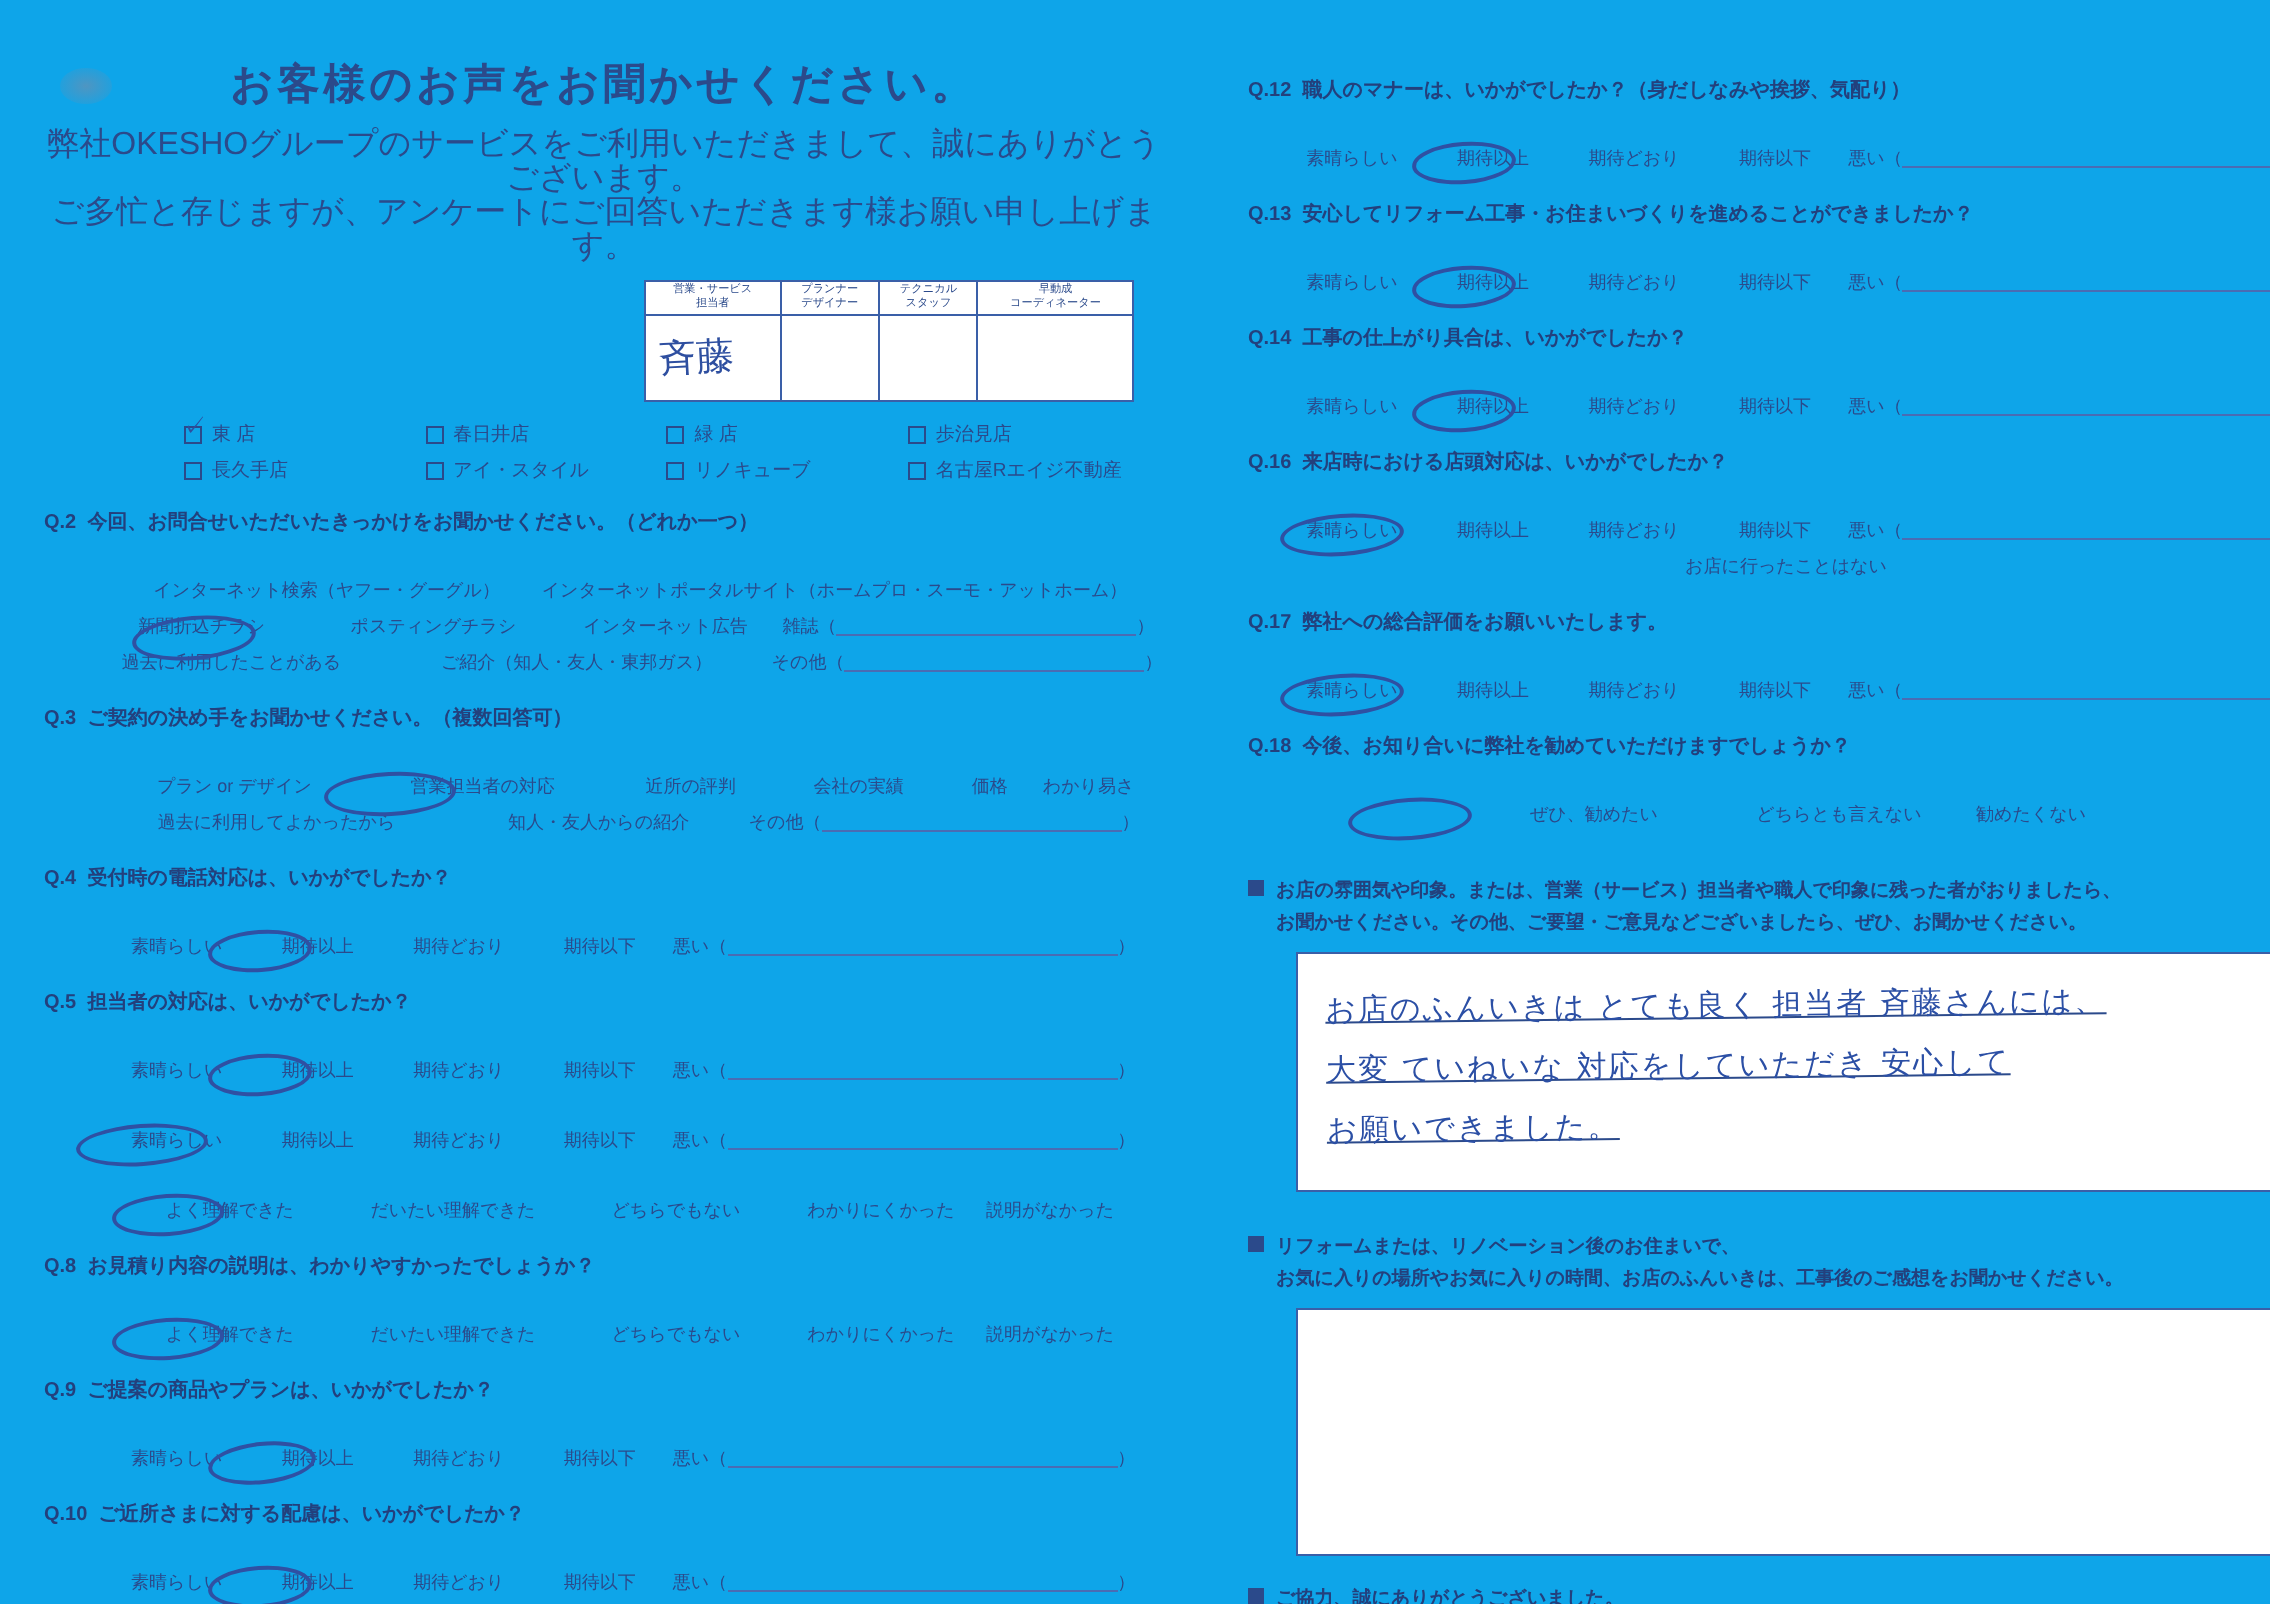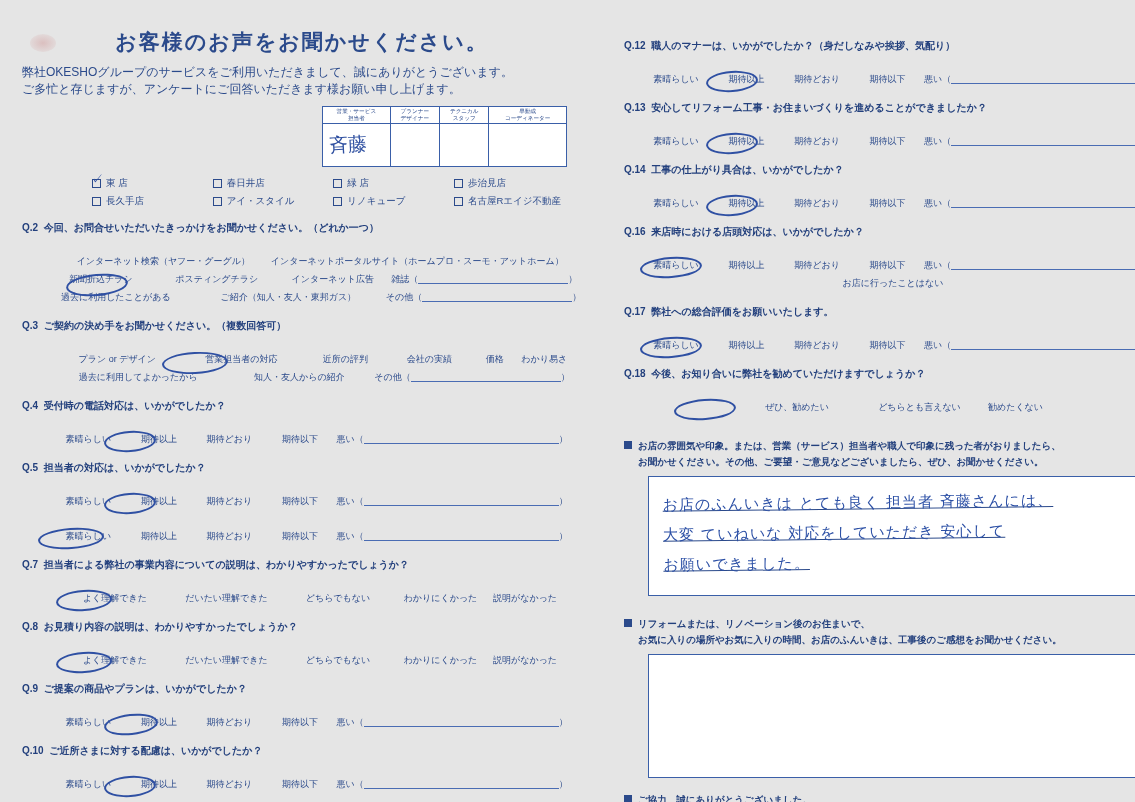--- a/index.html
+++ b/index.html
@@ -12,21 +12,21 @@
     height: 802px;
     font-family: "Liberation Sans", sans-serif;
     color: #2b4a8b;
     position: relative;
     overflow: hidden;
   }
   .page {
     position: relative;
     width: 1135px;
     height: 802px;
-    background: #e5e5e5;
+    background: #0ea5e9;
   }
   
   .col-left {
     position: absolute;
     left: 22px;
     top: 14px;
     width: 560px;
   }
   .col-right {
     position: absolute;
@@ -37,21 +37,22 @@
   
   .title {
     font-size: 21px;
     font-weight: bold;
     letter-spacing: 2px;
     text-align: center;
     color: #2b4a8b;
     margin: 14px 0 8px 0;
   }
   .lead {
-    font-size: 12px;
+    text-align: center;
+    font-size: 16px;
     line-height: 17px;
     color: #2b4a8b;
   }
   
   .stampwrap {
     margin: 8px 0 0 300px;
     width: 245px;
   }
   table.stamp {
     border-collapse: collapse;
@@ -377,25 +378,20 @@
           <span class="o" style="width:68px">期待以上</span>
           <span class="o" style="width:68px">期待どおり</span>
           <span class="o" style="width:68px">期待以下</span>
           <span class="o"><span>悪い（</span><span class="fill lg"></span>）</span>
         </span>
         <span class="circle" style="left:-2px; top:1px; width:62px; height:17px; transform:rotate(-4deg);"></span>
       </div>
     </div>
 
     <div class="q">
-      <div class="qhead">
-        <span>Q.7</span>
-        &nbsp;<span>担当者による弊社の事業内容についての説明は、わかりやすかったでしょうか？</span>
-        <span class="uline"></span>
-      </div>
       <div class="opts">
         <span class="line">
           <span class="o" style="width:100px">よく理解できた</span>
           <span class="o" style="width:118px">だいたい理解できた</span>
           <span class="o" style="width:100px">どちらでもない</span>
           <span class="o" style="width:100px">わかりにくかった</span>
           <span class="o last">説明がなかった</span>
         </span>
         <span class="circle" style="left:16px; top:1px; width:52px; height:17px; transform:rotate(-4deg);"></span>
       </div>

